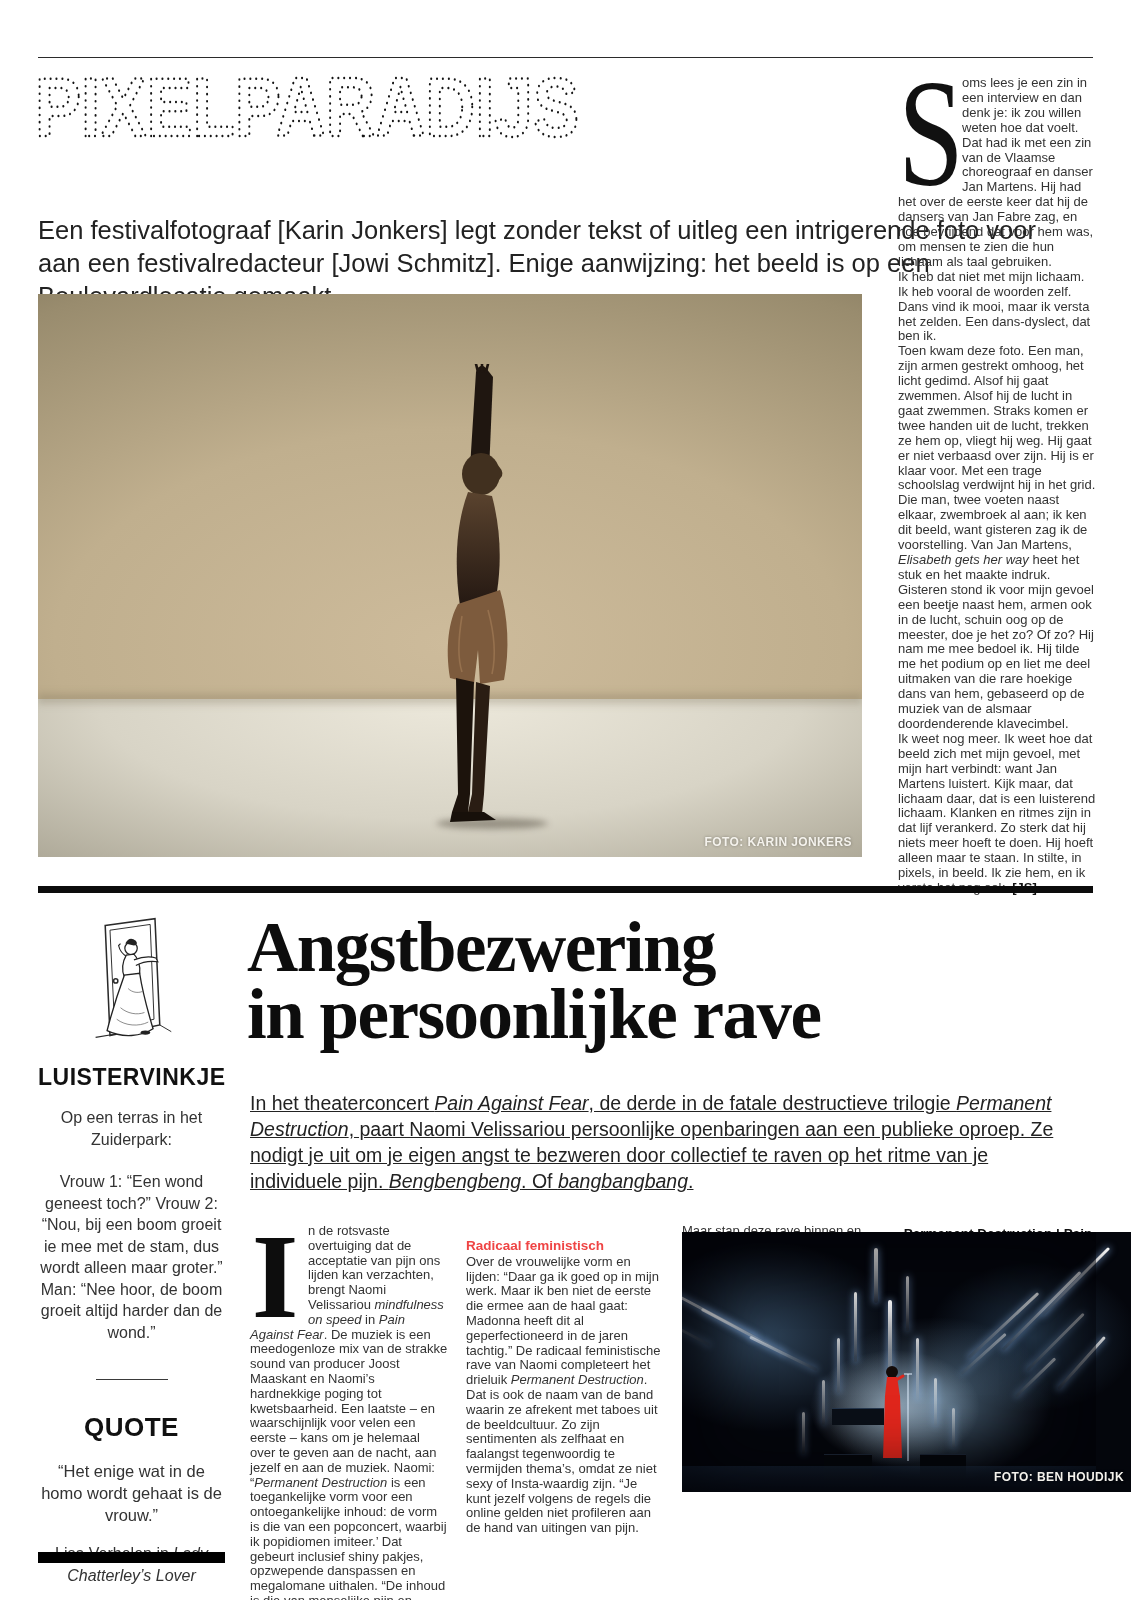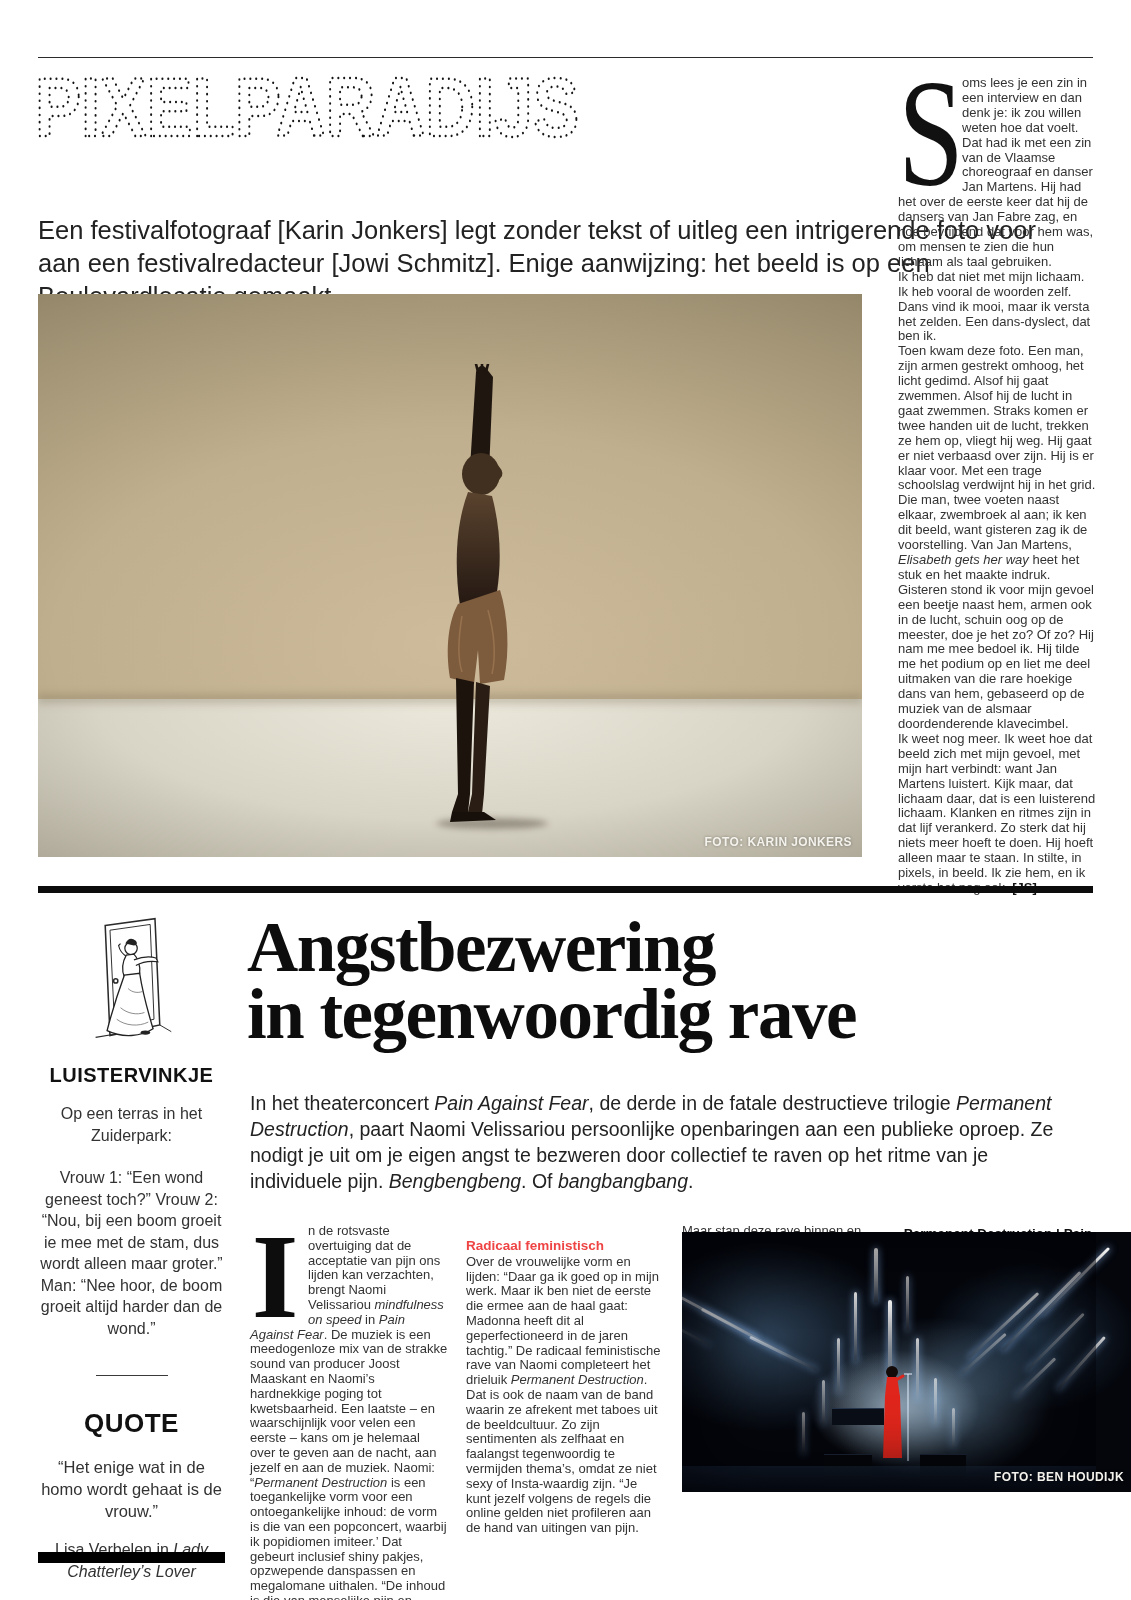--- a/index.html
+++ b/index.html
@@ -25,32 +25,32 @@
       letter-spacing:.4px;text-shadow:0 0 3px rgba(0,0,0,.35);}
   
   .article1{left:898px;top:76px;width:198px;font-size:13px;line-height:14.9px;color:#333;}
   .article1 p{margin:0;}
   .dropcap-s{float:left;width:64px;font-family:"Liberation Serif",serif;font-weight:normal;color:#111;
       font-size:152px;line-height:116px;transform:scaleX(.78);transform-origin:left 80%;}
   
   .divider{left:38px;top:886px;width:1055px;height:7px;background:#0c0c0c;}
   
   .sidebar{left:38px;top:912px;width:187px;text-align:center;color:#333;}
-  .sidebar h2{margin:14px 0 0 0;font-size:20px;font-weight:bold;color:#111;letter-spacing:.5px;}
+  .sidebar h2{margin:14px 0 0 0;font-size:23px;font-weight:bold;color:#111;letter-spacing:.5px;}
   .sidebar .sb-p{margin:16px 0 0 0;font-size:16px;line-height:21.5px;}
   .sidebar .sb-dialog{margin:21px 0 0 0;font-size:16px;line-height:21.5px;}
   .minirule{width:72px;height:0;border-top:1.5px solid #3a3a3a;margin:36px auto 0 auto;}
   .sidebar .quote-h{margin-top:32px;font-size:26px;}
   .sidebar .sb-quote{margin-top:17px;font-size:16.5px;line-height:22px;}
   .sidebar .sb-attr{margin-top:15px;font-size:16px;line-height:22px;}
   .sidebar-bar{left:38px;top:1552px;width:187px;height:11px;background:#000;}
   
   .headline{left:247px;top:914px;width:850px;font-family:"Liberation Serif",serif;font-weight:bold;
       font-size:71px;line-height:67px;letter-spacing:-1.5px;color:#0d0d0d;}
-  .lead{left:250px;top:1090px;width:815px;font-size:19.5px;line-height:26px;color:#222;}
+  .lead{left:250px;top:1090px;width:815px;font-size:19.5px;line-height:26px;color:#222;text-decoration:underline;}
   .fcol{position:absolute;top:1224px;width:198px;font-size:13px;line-height:14.8px;color:#333;}
   .fcol p{margin:0;}
   .fcol1{left:250px;} .fcol2{left:466px;} .fcol3{left:682px;width:200px;}
   .fcol2 h3{margin:15px 0 1px 0;font-size:13.5px;color:#ef4444;}
   .dropcap-i{float:left;width:50px;text-align:center;font-family:"Liberation Serif",serif;font-weight:bold;
       font-size:120px;line-height:90px;margin:8px 8px 0 0;color:#0d0d0d;}
   .infobox{left:898px;top:1224px;width:200px;font-size:13.5px;line-height:20px;font-weight:bold;color:#111;text-align:center;}
   
   .photo2{left:682px;top:1232px;width:452px;height:260px;background:#04060c;overflow:hidden;}
   .smoke{position:absolute;border-radius:50%;}
@@ -140,21 +140,21 @@
     <p class="sb-dialog">Vrouw 1: “Een wond geneest toch?” Vrouw 2: “Nou, bij een boom groeit ie mee met de stam, dus wordt alleen maar groter.” Man: “Nee hoor, de boom groeit altijd harder dan de wond.”</p>
     <div class="minirule"></div>
     <h2 class="quote-h">QUOTE</h2>
     <p class="sb-quote">“Het enige wat in de homo wordt gehaat is de vrouw.”</p>
     <p class="sb-attr"><span>Lisa Verbelen in </span><span style="font-style: italic;">Lady Chatterley’s Lover</span></p>
   </div>
   <div class="abs sidebar-bar"></div>
 
   <div class="abs headline">
     <div>Angstbezwering</div>
-    <div>in tegenwoordig rave</div>
+    <div>in persoonlijke rave</div>
   </div>
   <div class="abs lead"><span>In het theaterconcert </span><span style="font-style: italic;">Pain Against Fear</span><span>, de derde in de fatale destructieve trilogie </span><span style="font-style: italic;">Permanent Destruction</span><span>, paart Naomi Velissariou persoonlijke openbaringen aan een publieke oproep. Ze nodigt je uit om je eigen angst te bezweren door collectief te raven op het ritme van je individuele pijn. </span><span style="font-style: italic;">Bengbengbeng</span><span>. Of </span><span style="font-style: italic;">bangbangbang</span><span>.</span></div>
 
   <div class="fcol fcol1">
     <p><span class="dropcap-i">I</span><span><span>n de rotsvaste overtuiging dat de acceptatie van pijn ons lijden kan verzachten, brengt Naomi Velissariou </span><span style="font-style: italic;">mindfulness on speed</span><span> in </span><span style="font-style: italic;">Pain Against Fear</span><span>. De muziek is een meedogenloze mix van de strakke sound van producer Joost Maaskant en Naomi’s hardnekkige poging tot kwetsbaarheid. Een laatste – en waarschijnlijk voor velen een eerste – kans om je helemaal over te geven aan de nacht, aan jezelf en aan de muziek. Naomi: “</span><span style="font-style: italic;">Permanent Destruction</span><span> is een toegankelijke vorm voor een ontoegankelijke inhoud: de vorm is die van een popconcert, waarbij ik popidiomen imiteer.’ Dat gebeurt inclusief shiny pakjes, opzwepende danspassen en megalomane uithalen. “De inhoud is die van menselijke pijn en lijden”,</span></span></p>
   </div>
   <div class="fcol fcol2">
     <h3>Radicaal feministisch</h3>
     <p><span>Over de vrouwelijke vorm en lijden: “Daar ga ik goed op in mijn werk. Maar ik ben niet de eerste die ermee aan de haal gaat: Madonna heeft dit al geperfectioneerd in de jaren tachtig.” De radicaal feministische rave van Naomi completeert het drieluik </span><span style="font-style: italic;">Permanent Destruction</span><span>. Dat is ook de naam van de band waarin ze afrekent met taboes uit de beeldcultuur. Zo zijn sentimenten als zelfhaat en faalangst tegenwoordig te vermijden thema’s, omdat ze niet sexy of Insta-waardig zijn. “Je kunt jezelf volgens de regels die online gelden niet profileren aan de hand van uitingen van pijn.</span></p>
   </div>

